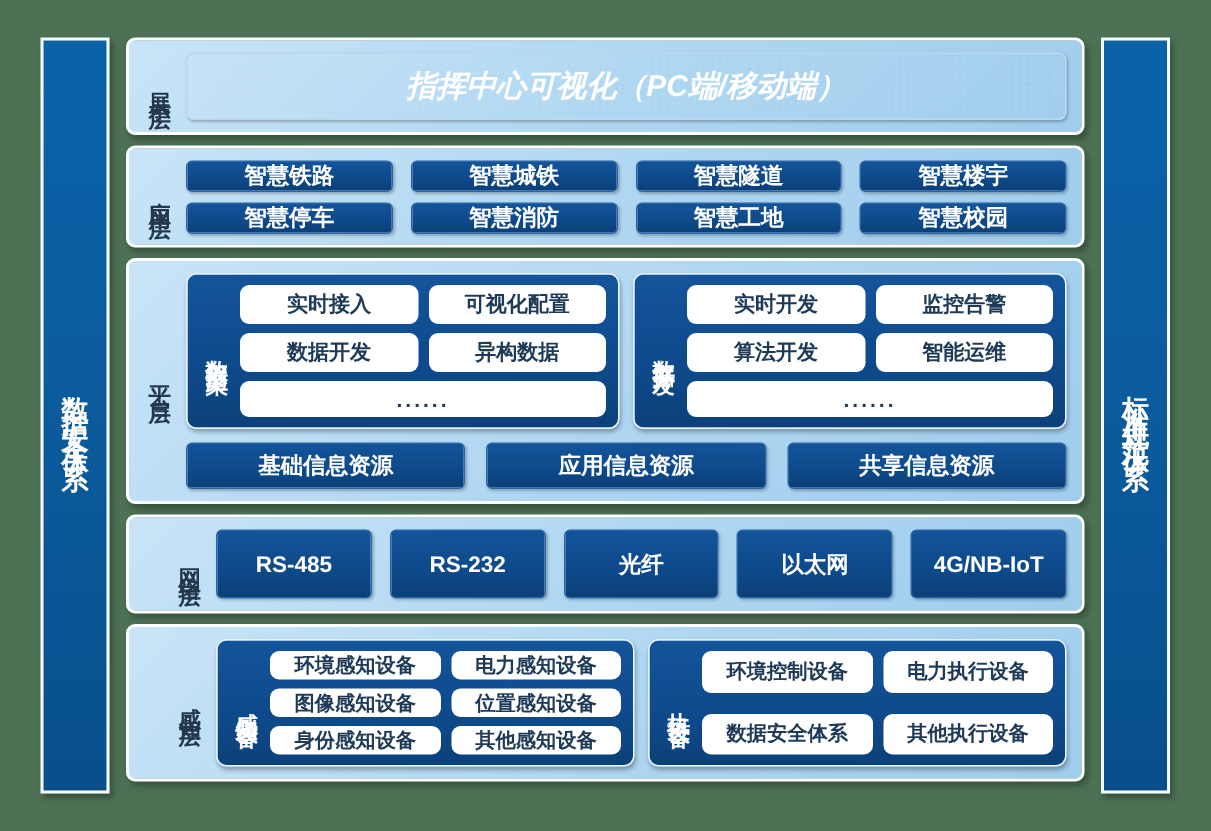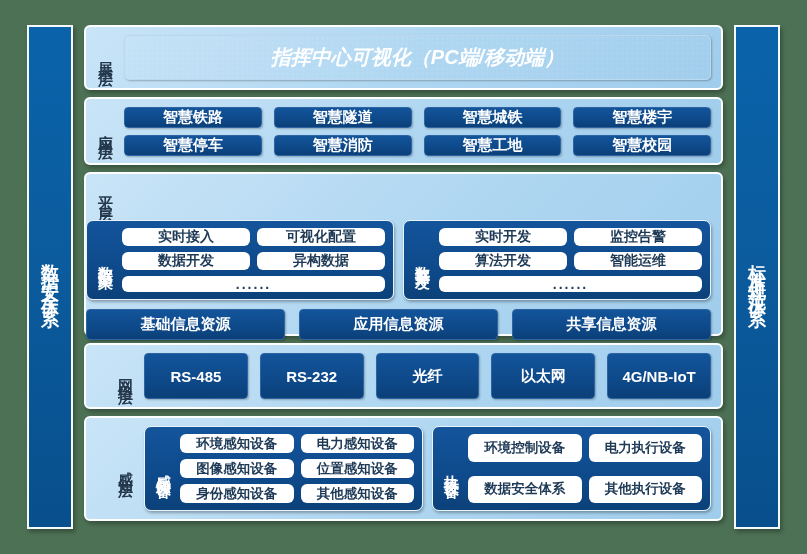--- a/index.html
+++ b/index.html
@@ -62,21 +62,21 @@
 
   
   .layer.display { height:65px; }
   .display-box { flex:1; font-size:20px; border:1px solid #bcd8ef; border-radius:5px;font-style:italic; }
 
   
   .layer.application { height:68px; }
   .app-grid { flex:1; display:grid; grid-template-columns:repeat(4,1fr); grid-template-rows:1fr 1fr; gap:7px 12px; }
 
   
-  .layer.platform { height:164px;flex-direction:column; }
+  .layer.platform { height:164px; }
   .plat-groups { flex:1; display:flex; gap:9px; }
   .group {
     flex:1; background:linear-gradient(180deg,#14549b 0%,#0e4a8b 60%,#0c4179 100%);
     border:1px solid #e9f3fb; border-radius:7px;
     display:flex; gap:7px; padding:7px 8px;
     box-shadow:1px 2px 3px rgba(0,0,0,.3);
   }
   .group-title {
     flex:0 0 20px; display:flex; align-items:center; justify-content:center;
     writing-mode:vertical-lr; text-orientation:upright;
@@ -123,22 +123,22 @@
       <div class="layer-content">
         <div class="navy-btn dots-texture display-box">指挥中心可视化（PC端/移动端）</div>
       </div>
     </div>
 
     <div class="layer application">
       <div class="layer-label">应用层</div>
       <div class="layer-content">
         <div class="app-grid">
           <div class="navy-btn">智慧铁路</div>
+          <div class="navy-btn">智慧城铁</div>
           <div class="navy-btn">智慧隧道</div>
-          <div class="navy-btn">智慧城铁</div>
           <div class="navy-btn">智慧楼宇</div>
           <div class="navy-btn">智慧停车</div>
           <div class="navy-btn">智慧消防</div>
           <div class="navy-btn">智慧工地</div>
           <div class="navy-btn">智慧校园</div>
         </div>
       </div>
     </div>
 
     <div class="layer platform">

